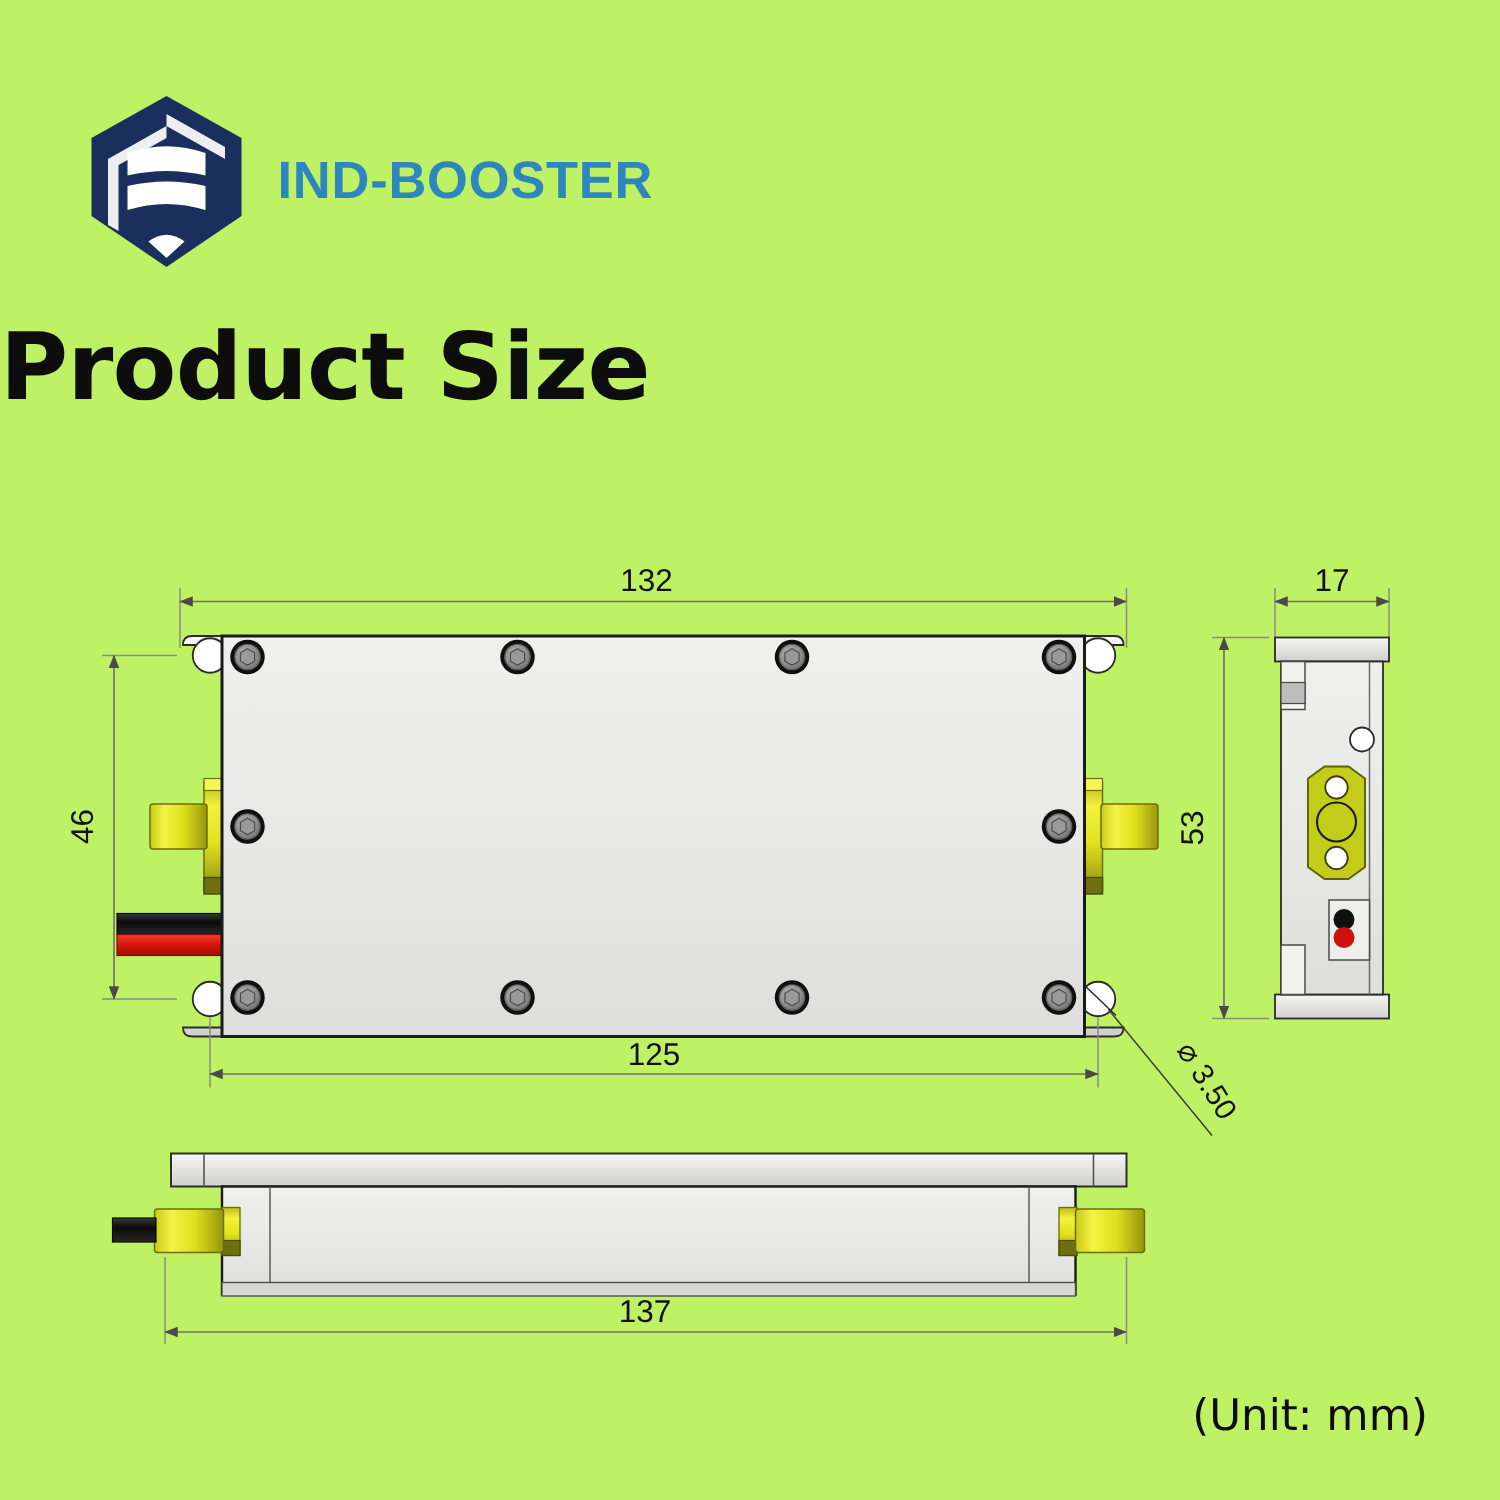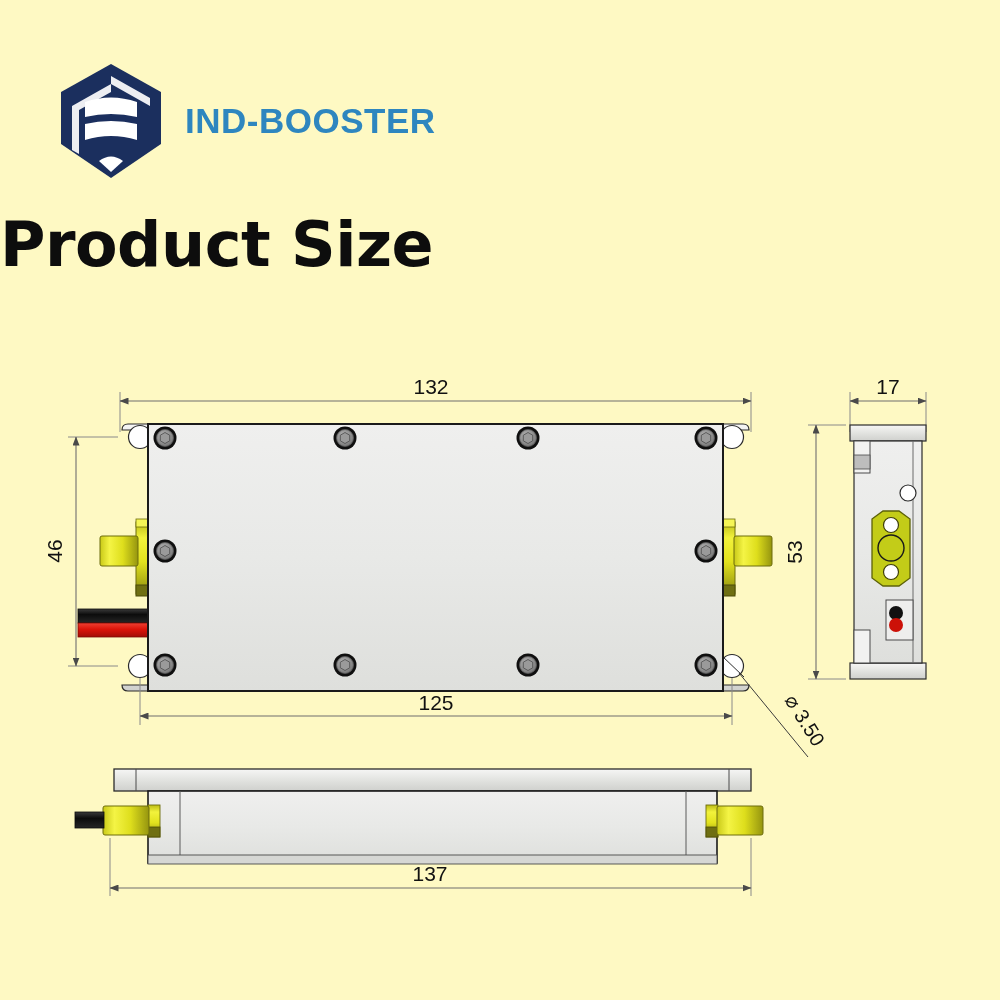--- a/index.html
+++ b/index.html
@@ -7,21 +7,21 @@
     margin: 0; padding: 0;
     width: 1000px; height: 1000px;
     background: #ffffff;
     font-family: "Liberation Sans", sans-serif;
     overflow: hidden;
   }
   #page {
     position: relative;
     width: 1000px;
     height: 1000px;
-    background: #fef9c3;
+    background: #bef264;
   }
 
   
   #brand {
     position: absolute;
     left: 55px; top: 62px;
     display: flex;
     align-items: center;
     gap: 18px;
   }
@@ -328,14 +328,15 @@
 
       <g>
         <line x1="110" y1="838" x2="110" y2="896" stroke="#8a8a8a" stroke-width="1"></line>
         <line x1="751" y1="838" x2="751" y2="896" stroke="#8a8a8a" stroke-width="1"></line>
         <line x1="110" y1="888" x2="751" y2="888" stroke="#6f6f6f" stroke-width="1.1" marker-start="url(#arrow-l)" marker-end="url(#arrow-r)"></line>
         <text x="430" y="881" font-family="Liberation Sans, sans-serif" font-size="21" fill="#111111" text-anchor="middle">137</text>
       </g>
     </g>
   </svg>
 
+  <div id="unit-note">(Unit: mm)</div>
 
 </div>
 
 </body></html>

